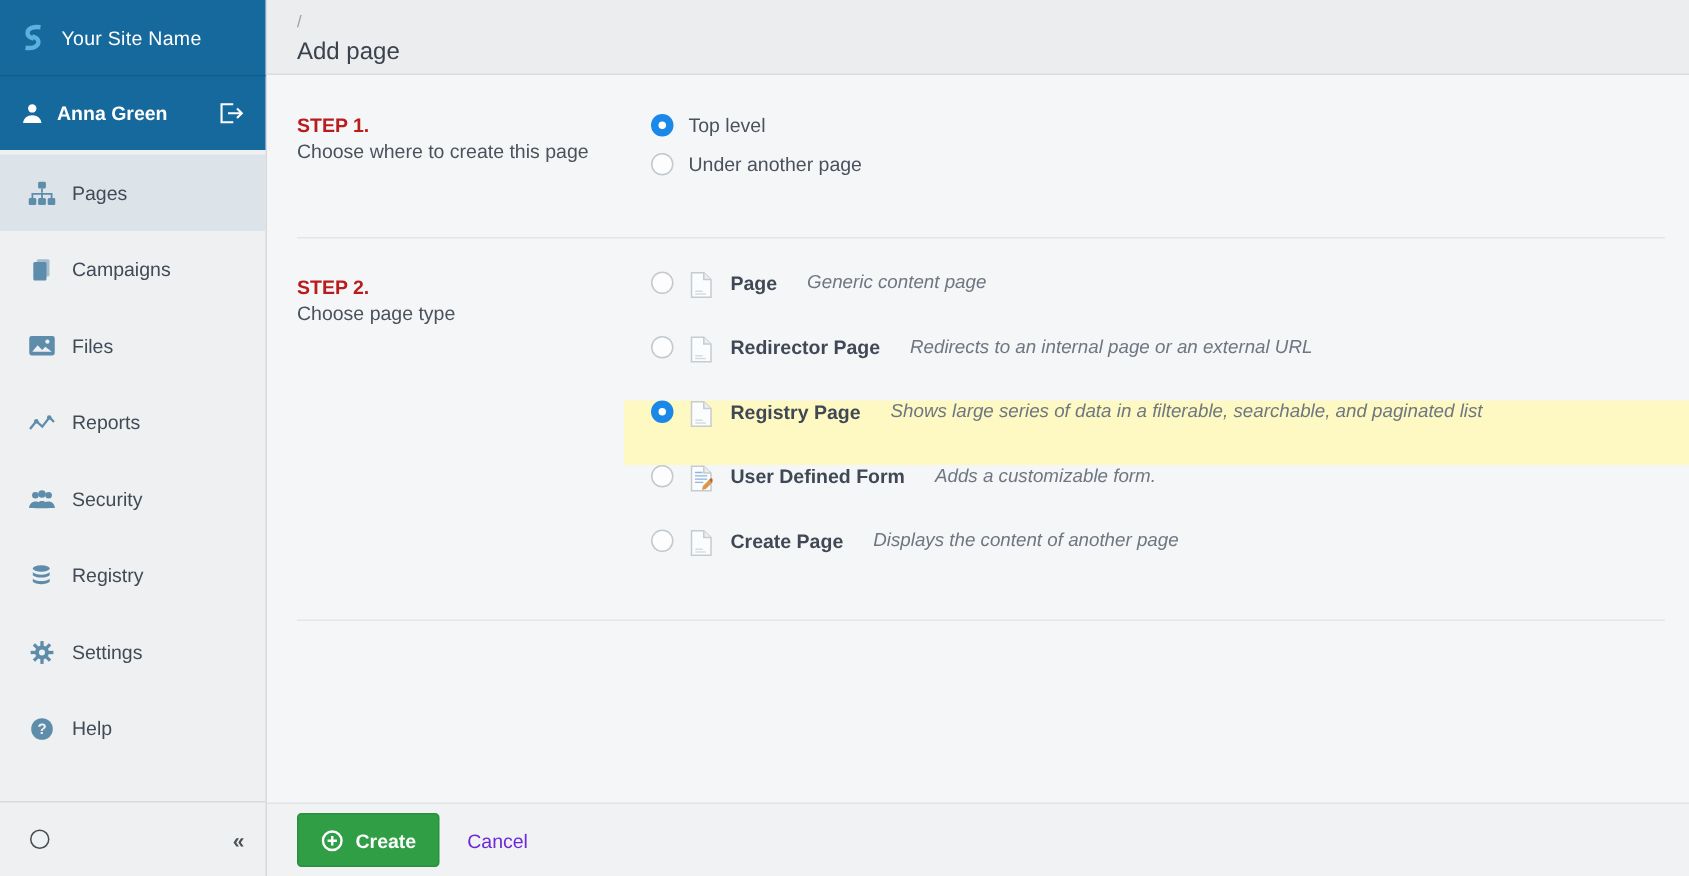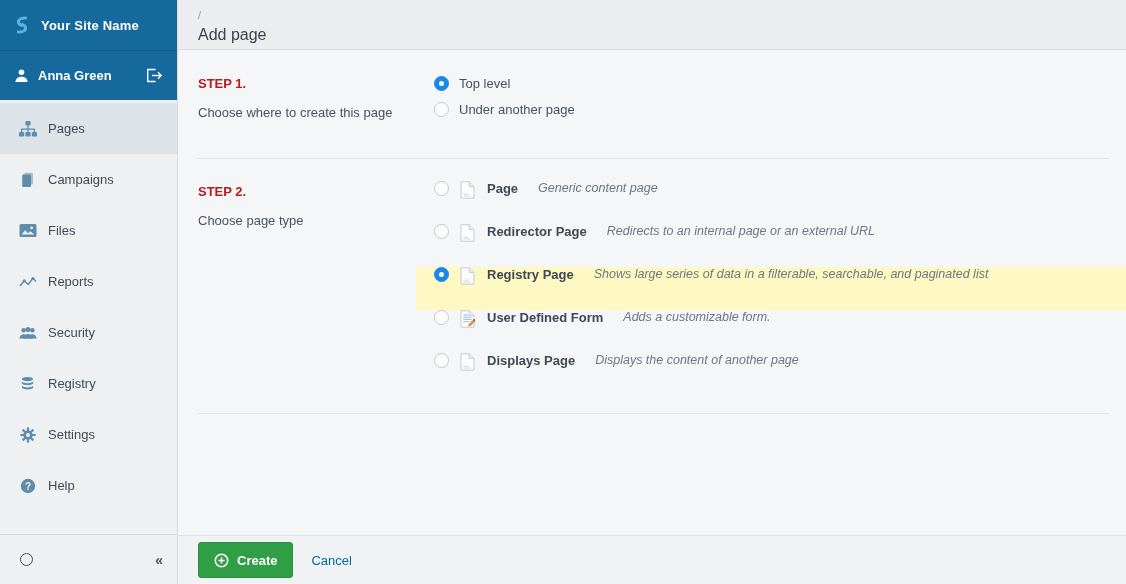--- a/index.html
+++ b/index.html
@@ -3,21 +3,21 @@
 <meta charset="utf-8">
 <style>
   * { margin:0; padding:0; box-sizing:border-box; }
   html,body { width:1126px; height:584px; }
   body { font-family:"Liberation Sans", sans-serif; background:#f5f6f8; }
   .app { display:flex; width:1126px; height:584px; overflow:hidden; }
 
   
   .sidebar { width:178px; flex:none; background:#eef0f2; border-right:1px solid #d6dadd; display:flex; flex-direction:column; }
   .brand { height:50px; flex:none; background:#16699d; display:flex; align-items:center; padding:0 12px; gap:9px; }
-  .brand-title { color:#fff; font-size:13px; font-weight:bold; letter-spacing:.2px; }
+  .brand-title { color:#fff; font-size:13px; font-weight:normal; letter-spacing:.2px; }
   .userrow { height:50px; flex:none; background:#16699d; border-top:1px solid #115e8e; display:flex; align-items:center; padding:0 14px; gap:9px; }
   .username { color:#fff; font-size:13px; font-weight:bold; }
   .logout { margin-left:auto; display:flex; cursor:pointer; }
   .nav { flex:1; padding-top:3px; }
   .nav-item { height:51px; display:flex; align-items:center; gap:11px; padding:0 10px 0 18px; color:#404b57; font-size:13px; cursor:pointer; }
   .nav-item.active { background:#dce3e9; }
   .nav-icon { color:#5e8cab; display:flex; width:19px; justify-content:center; flex:none; }
   .side-foot { height:50px; flex:none; border-top:1px solid #d6dadd; display:flex; align-items:center; justify-content:space-between; padding:0 10px 0 20px; }
   .status-circle { width:13px; height:13px; border:1.5px solid #454c53; border-radius:50%; }
   .collapse-btn { color:#4b5258; font-size:14px; font-weight:bold; cursor:pointer; padding:2px 4px; }
@@ -25,42 +25,42 @@
   
   .main { flex:1; display:flex; flex-direction:column; background:#f5f6f8; min-width:0; }
   .page-header { height:50px; flex:none; background:#ebedef; border-bottom:1px solid #dadde0; padding:5px 0 0 20px; }
   .breadcrumb { font-size:11px; color:#9aa1a9; line-height:12px; display:inline-block; }
   .page-title { font-size:16px; color:#3a424e; margin-top:3px; }
   .content { flex:1; overflow:hidden; }
 
   .step { display:flex; align-items:flex-start; }
   .step-label { width:238px; flex:none; padding:0 0 0 20px; }
   .step-title { font-size:13px; font-weight:bold; color:#b91c1c; }
-  .step-sub { font-size:13px; color:#4a525c; margin-top:14px; }
+  .step-sub { font-size:13px; color:#4a525c; margin-top:2px; }
   .opts { flex:1; min-width:0; }
 
   .step1 { height:108px; padding-top:26px; }
   .opt1-row { height:26px; display:flex; align-items:flex-start; padding-left:18px; cursor:pointer; }
   .opt1-label { font-size:13px; color:#4a525c; margin-left:10px; }
 
   .divider { border:0; border-top:1px solid #e3e5e8; margin:0 16px 0 20px; }
 
   .step2 { padding-top:25px; }
   .step2 .opts { padding-top:22px; margin-top:-25px; }
   .opt2-row { height:43px; display:flex; align-items:flex-start; padding-left:18px; cursor:pointer; }
   .opt2-row.highlight { background:#fef9c3; }
   .doc-icon { margin-left:11px; display:flex; flex:none; }
   .opt2-label { font-size:13px; font-weight:bold; color:#3f4854; margin-left:12px; white-space:nowrap; }
   .opt2-desc { font-size:12.5px; font-style:italic; color:#6e7781; margin-left:20px; white-space:nowrap; }
 
   .spacer17 { height:17px; }
 
   .actions { height:49px; flex:none; background:#f1f2f4; border-top:1px solid #e0e2e5; display:flex; align-items:center; padding-left:20px; gap:18px; }
   .create-btn { height:36px; background:#2f9e44; border:1px solid #2a9040; border-radius:3px; color:#fff; font-size:13px; font-weight:bold; font-family:"Liberation Sans",sans-serif; display:flex; align-items:center; gap:8px; padding:0 15px; cursor:pointer; }
-  .cancel-link { font-size:13px; color:#0369a1; cursor:pointer; }
+  .cancel-link { font-size:13px; color:#6d28d9; cursor:pointer; }
 
   
   .radio { width:15px; height:15px; flex:none; border-radius:50%; background:#fdfdfe; border:1px solid #c3c8cd; position:relative; }
   .radio.checked { background:#1a88e8; border-color:#1a88e8; }
   .radio.checked::after { content:''; position:absolute; width:5px; height:5px; border-radius:50%; background:#fff; top:4px; left:4px; }
 </style>
 </head>
 <body>
 
 <div class="app">
@@ -299,21 +299,21 @@
 
           <div class="opt2-row">
             <span class="radio"></span>
             <span class="doc-icon">
               <svg width="15" height="18" viewBox="0 0 15 18">
                 <path d="M1 .8h8.2L14 5.4v11.8H1z" fill="#fbfcfd" stroke="#c6cbd0"></path>
                 <path d="M9.2.8v4.6H14" fill="#eceff1" stroke="#c6cbd0"></path>
                 <path d="M3.5 13.2h5M3.5 15h7" stroke="#d7dbde"></path>
               </svg>
             </span>
-            <span class="opt2-label">Displays Page</span>
+            <span class="opt2-label">Create Page</span>
             <span class="opt2-desc">Displays the content of another page</span>
           </div>
 
         </div>
       </section>
 
       <div class="spacer17"></div>
       <hr class="divider">
 
     </div>

